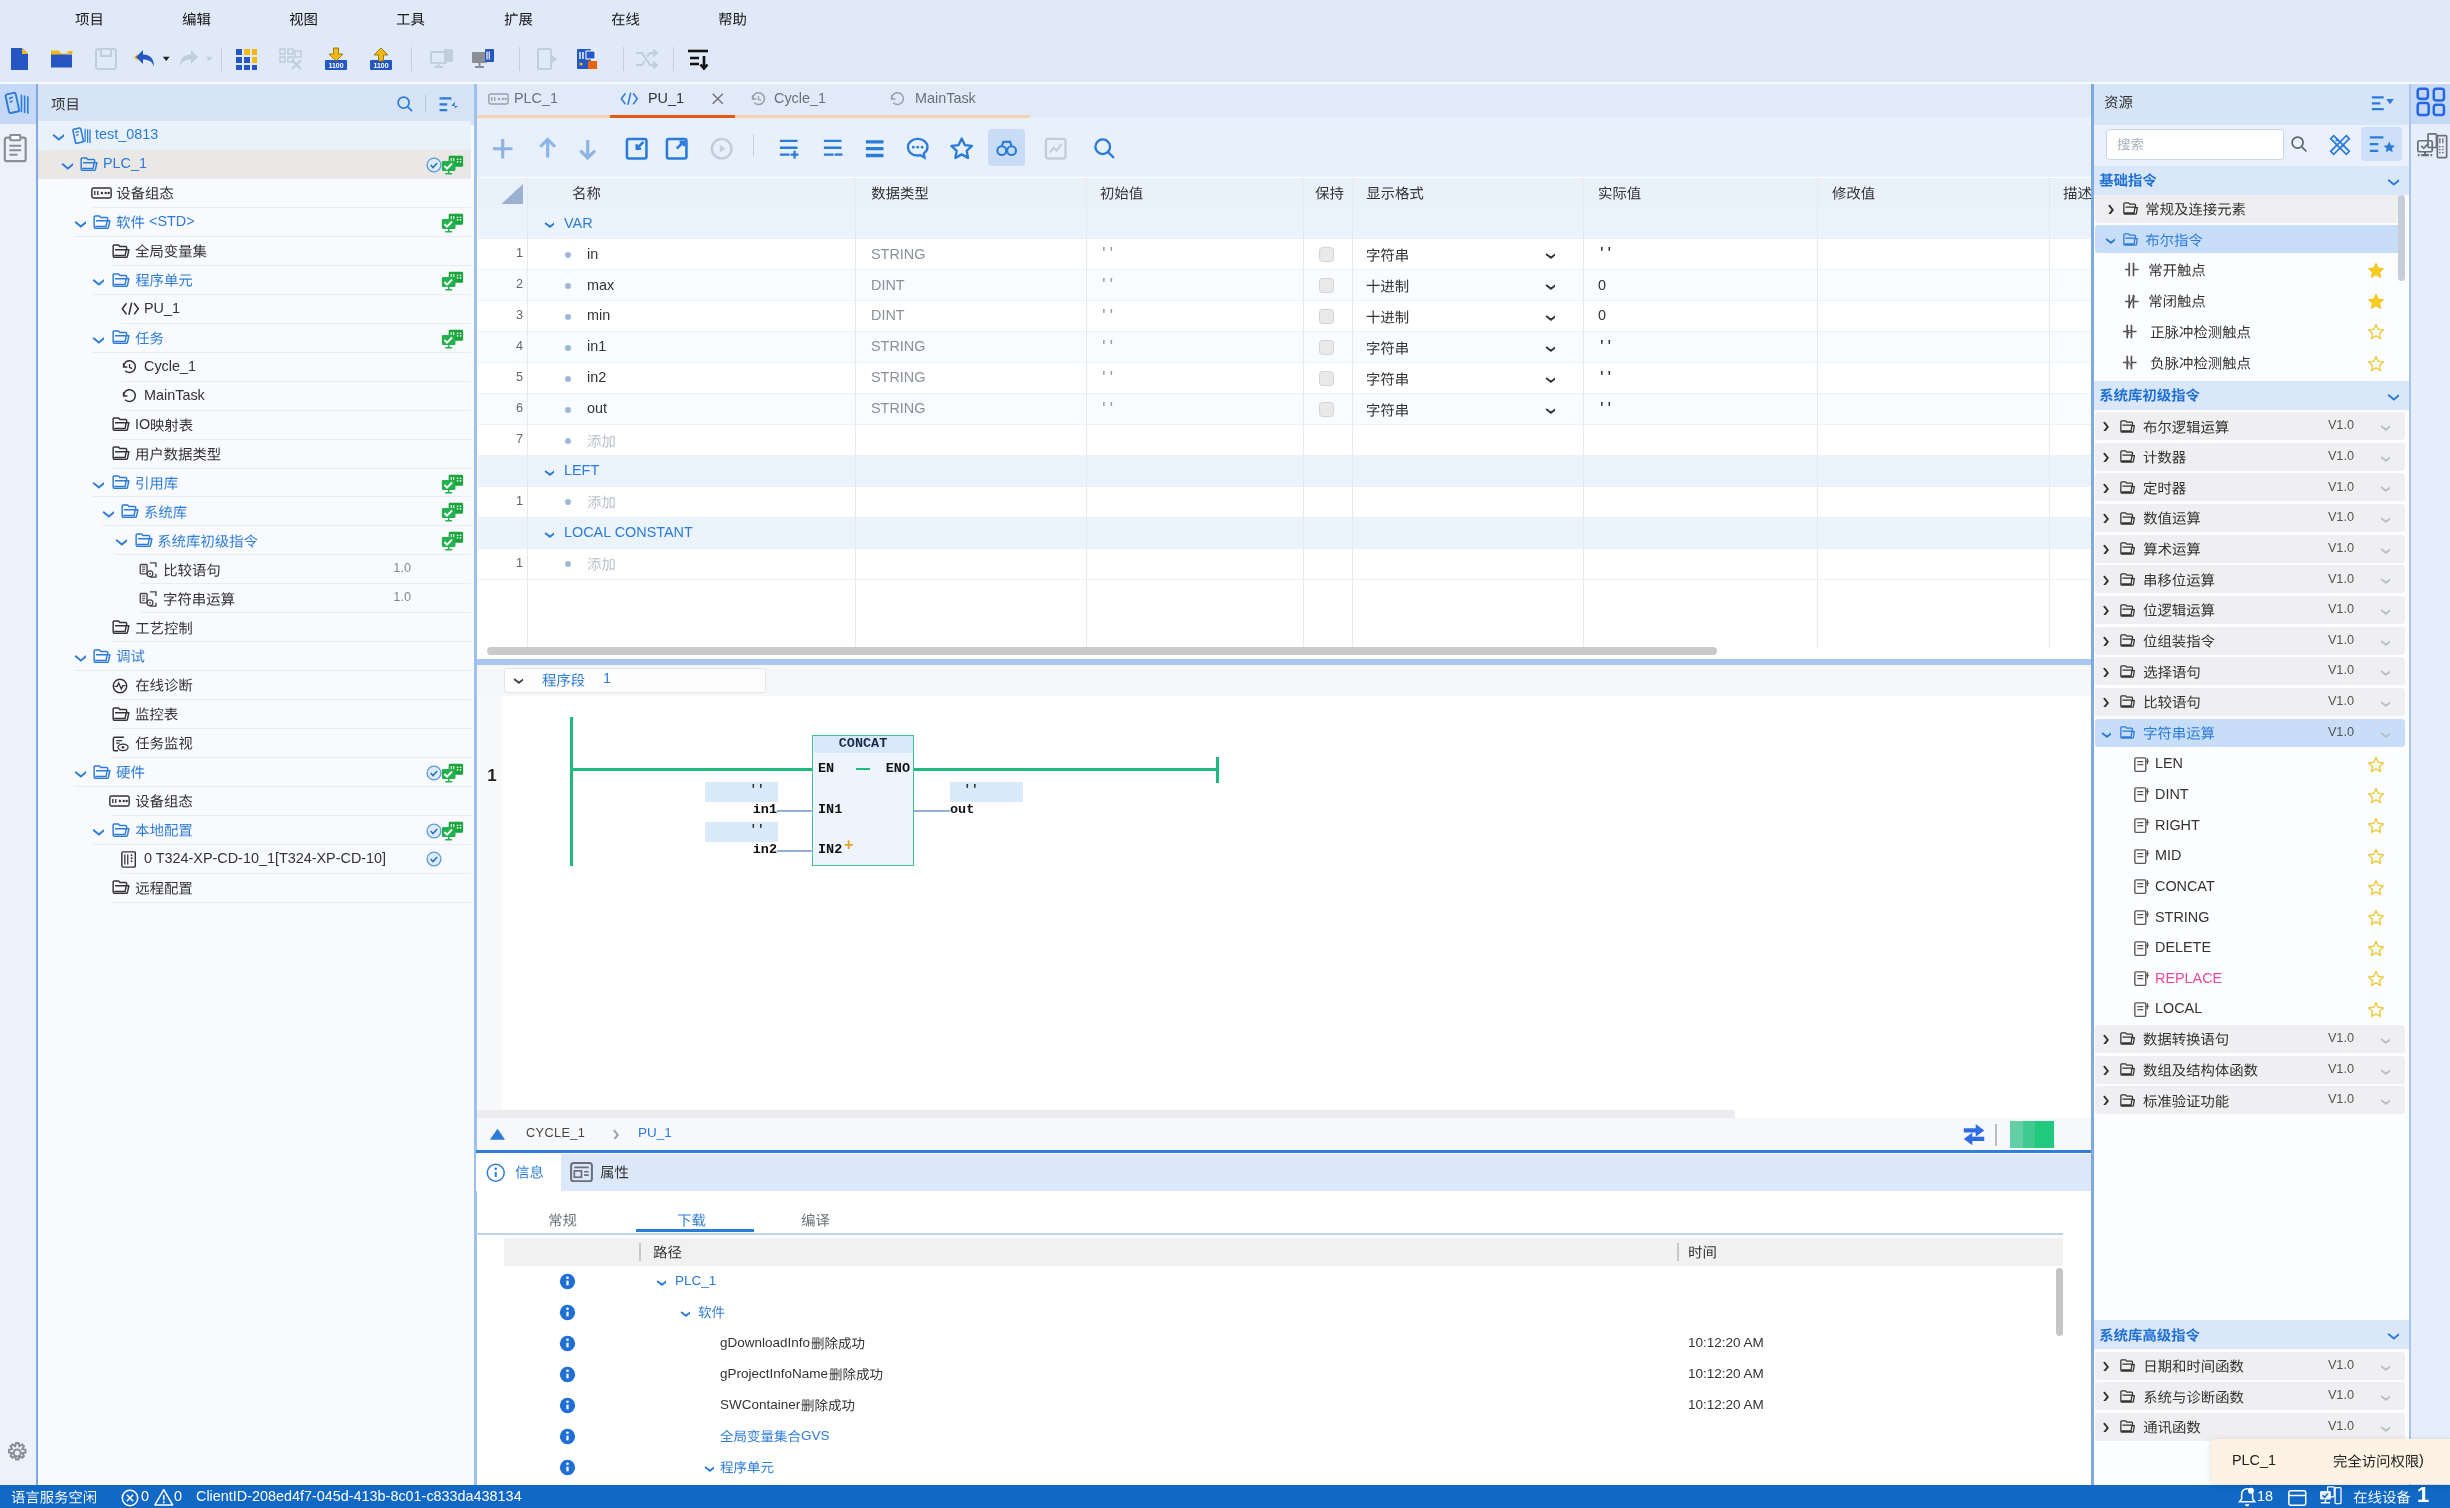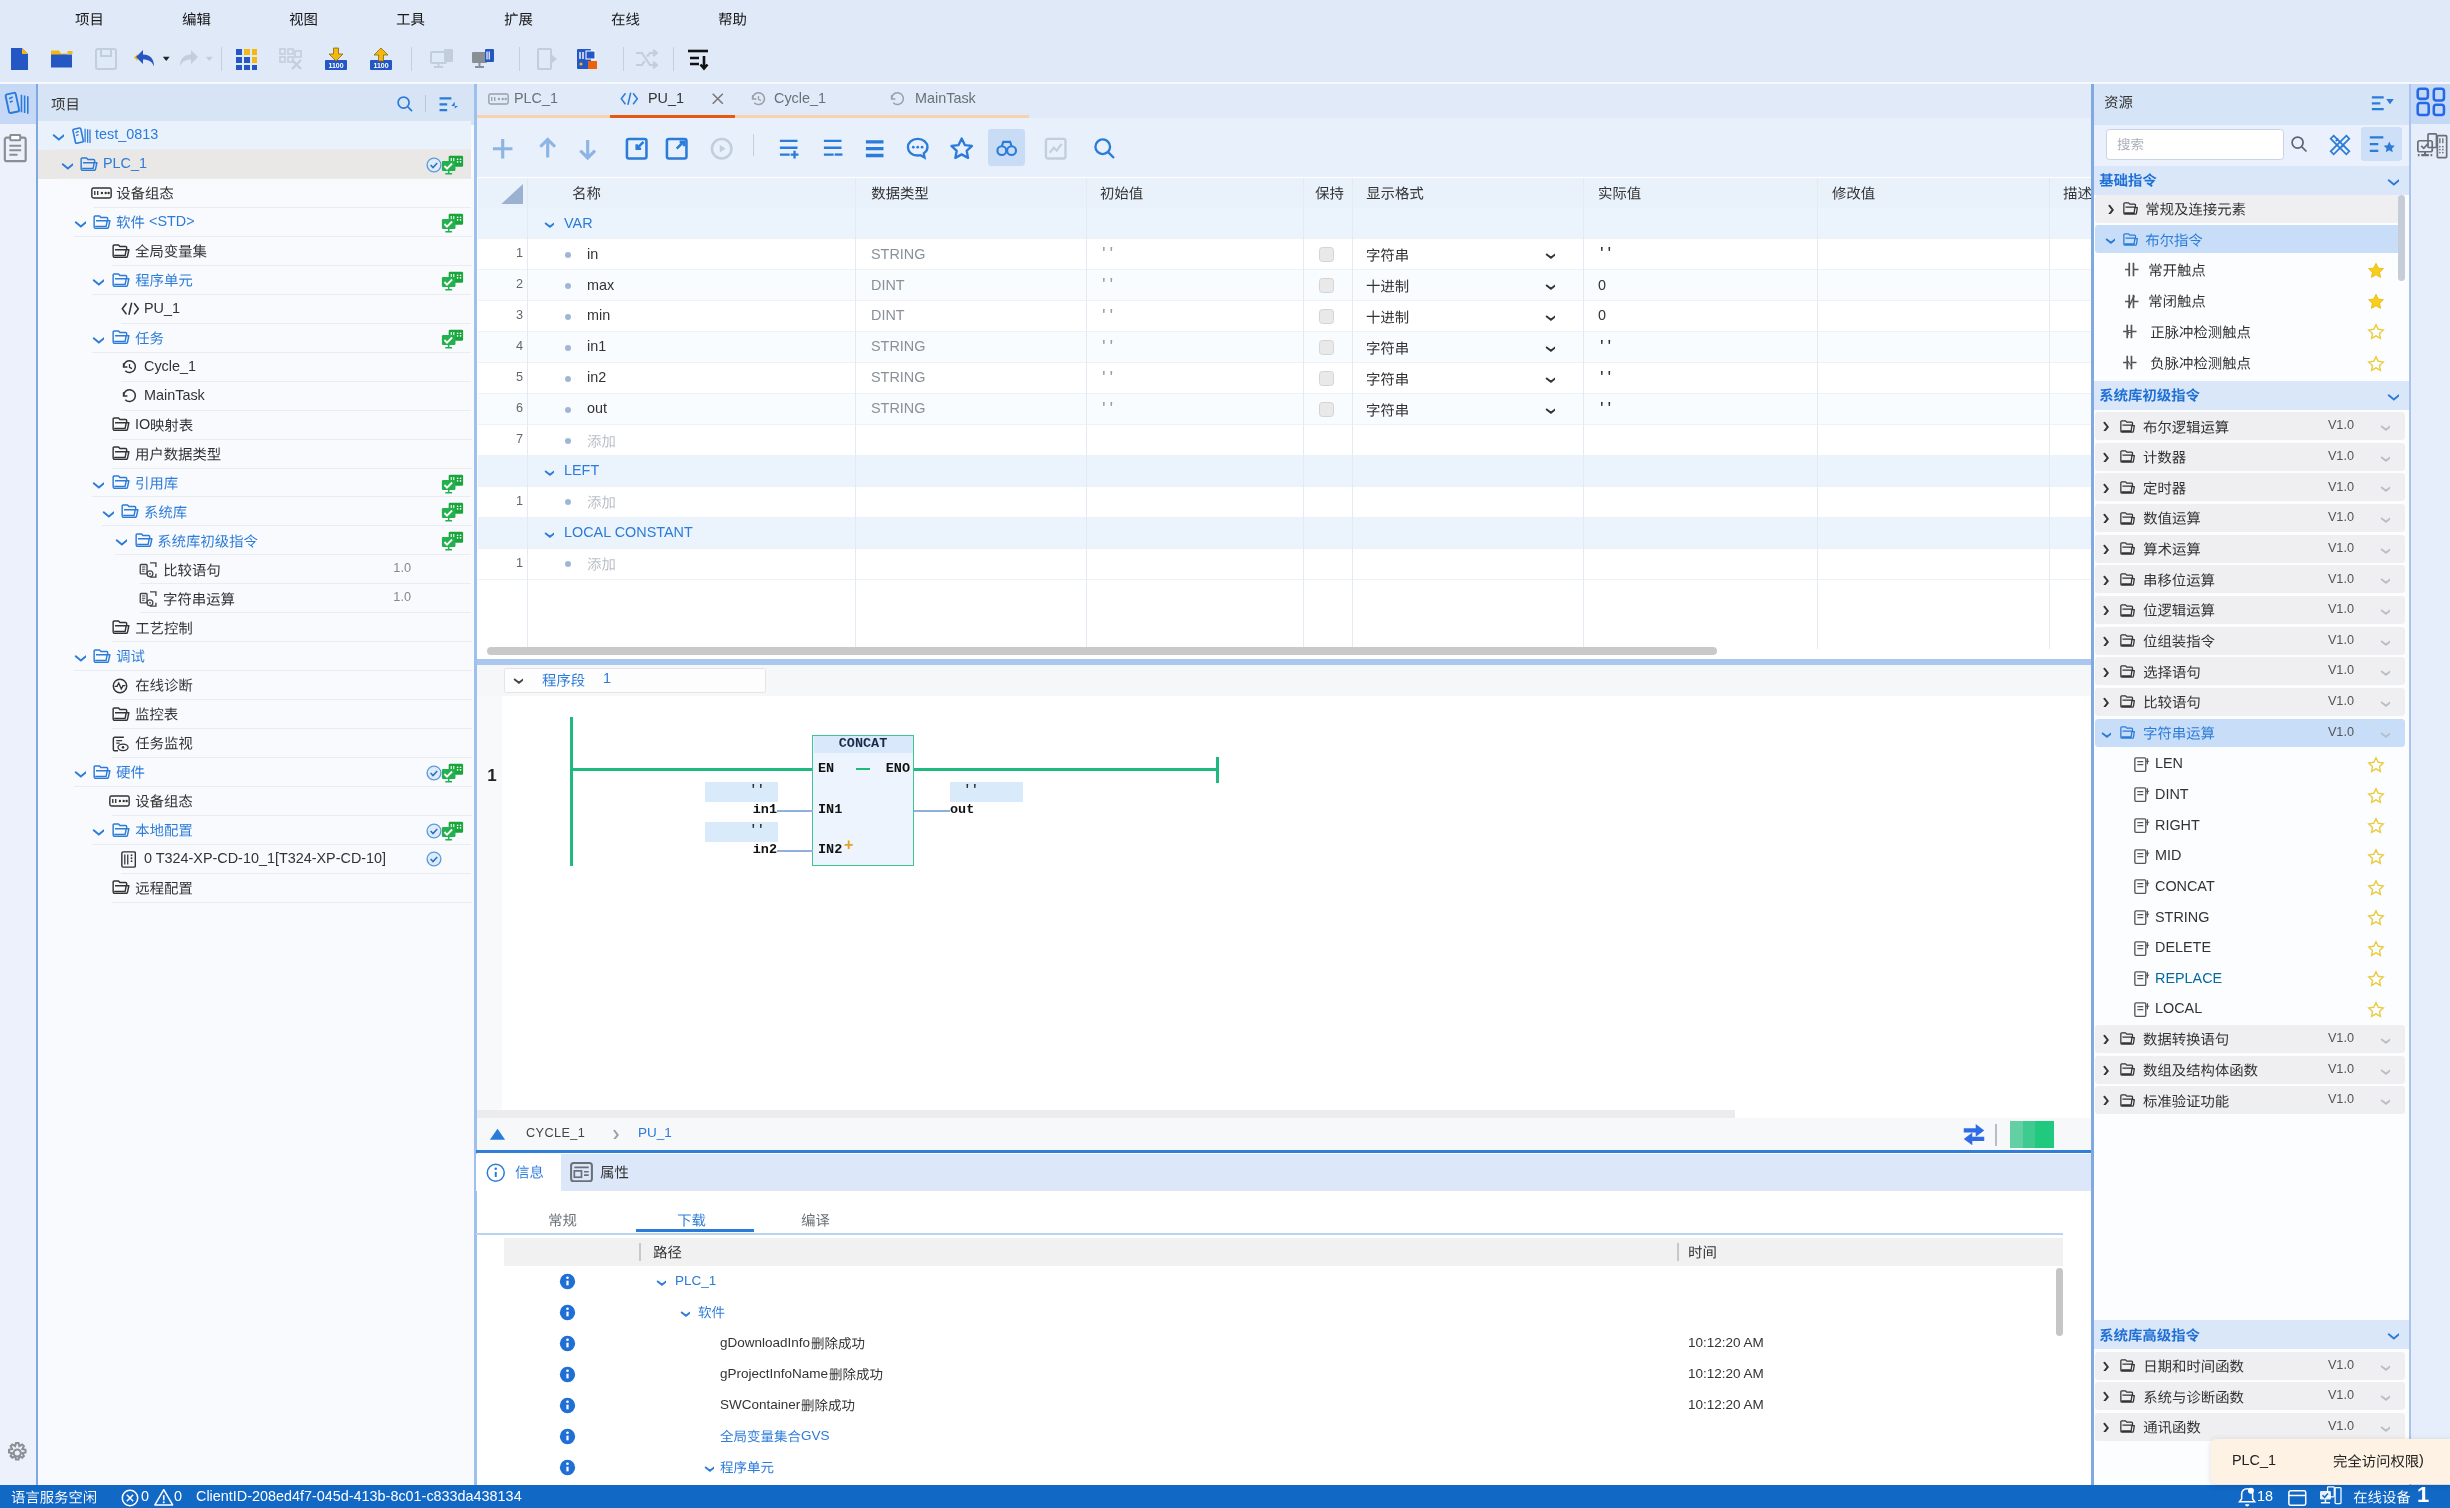--- a/index.html
+++ b/index.html
@@ -1845,21 +1845,21 @@
   </svg>
 <div style="position:absolute;font-family:'Liberation Sans',sans-serif;font-size:14.4px;color:#333;font-weight:400;line-height:14.4px;white-space:pre;left:2155px;top:940px;">DELETE</div>
 <svg style="position:absolute;left:2367px;top:940px" width="18" height="17" viewBox="0 0 21 20">
     <path d="M10.5 2 l2.6 5.4 5.9.75 -4.4 4.1 1.1 5.8 -5.2-2.9 -5.2 2.9 1.1-5.8 -4.4-4.1 5.9-.75z" fill="none" stroke="#e9cb3e" stroke-width="1.6"></path>
   </svg>
 <svg style="position:absolute;left:2134px;top:971px" width="16" height="15.2" viewBox="0 0 19 18">
     <rect x="1" y="1" width="13" height="16" rx="1.5" fill="none" stroke="#555" stroke-width="1.6"></rect>
     <path d="M4 5.5 h7 M4 9 h7" stroke="#555" stroke-width="1.4"></path>
     <path d="M14 5 h4 M16 1.5 v7" stroke="#555" stroke-width="1.4"></path>
   </svg>
-<div style="position:absolute;font-family:'Liberation Sans',sans-serif;font-size:14.4px;color:#0369a1;font-weight:400;line-height:14.4px;white-space:pre;left:2155px;top:971px;">REPLACE</div>
+<div style="position:absolute;font-family:'Liberation Sans',sans-serif;font-size:14.4px;color:#ec4899;font-weight:400;line-height:14.4px;white-space:pre;left:2155px;top:971px;">REPLACE</div>
 <svg style="position:absolute;left:2367px;top:970px" width="18" height="17" viewBox="0 0 21 20">
     <path d="M10.5 2 l2.6 5.4 5.9.75 -4.4 4.1 1.1 5.8 -5.2-2.9 -5.2 2.9 1.1-5.8 -4.4-4.1 5.9-.75z" fill="none" stroke="#e9cb3e" stroke-width="1.6"></path>
   </svg>
 <svg style="position:absolute;left:2134px;top:1002px" width="16" height="15.2" viewBox="0 0 19 18">
     <rect x="1" y="1" width="13" height="16" rx="1.5" fill="none" stroke="#555" stroke-width="1.6"></rect>
     <path d="M4 5.5 h7 M4 9 h7" stroke="#555" stroke-width="1.4"></path>
     <path d="M14 5 h4 M16 1.5 v7" stroke="#555" stroke-width="1.4"></path>
   </svg>
 <div style="position:absolute;font-family:'Liberation Sans',sans-serif;font-size:14.4px;color:#333;font-weight:400;line-height:14.4px;white-space:pre;left:2155px;top:1001px;">LOCAL</div>
 <svg style="position:absolute;left:2367px;top:1001px" width="18" height="17" viewBox="0 0 21 20">

